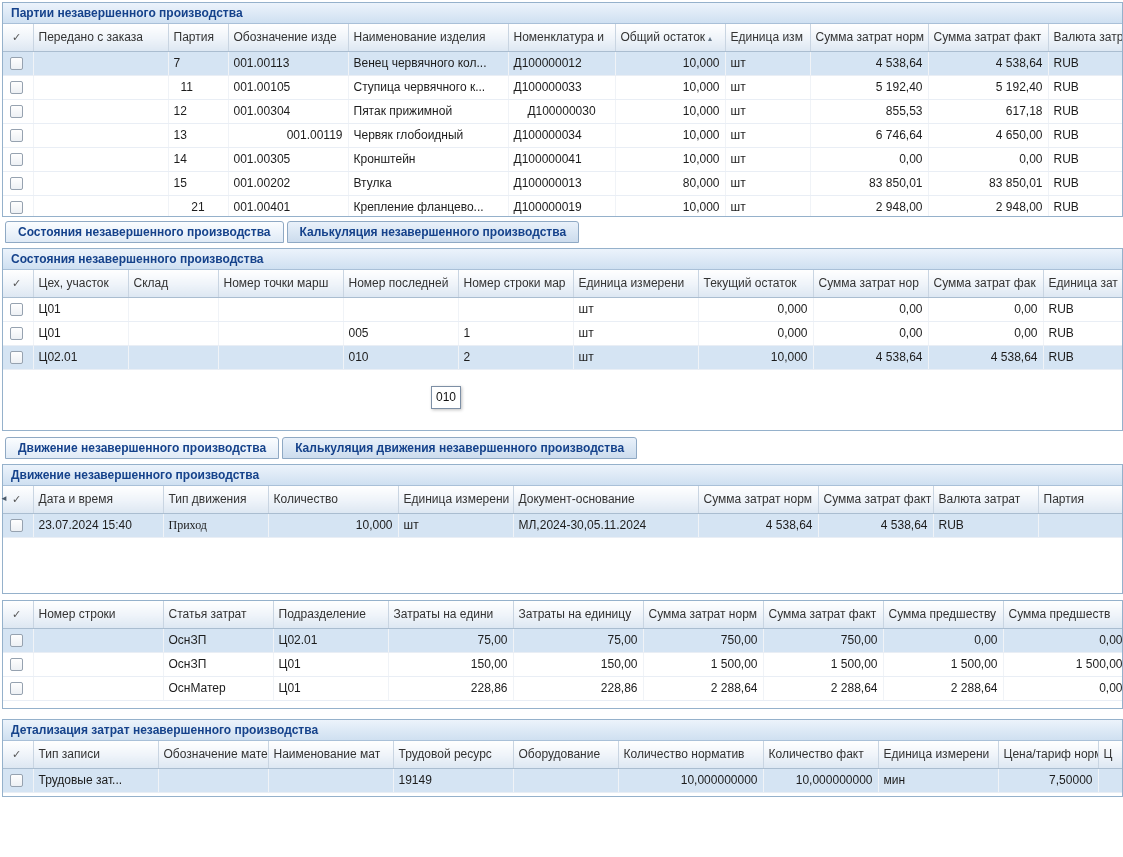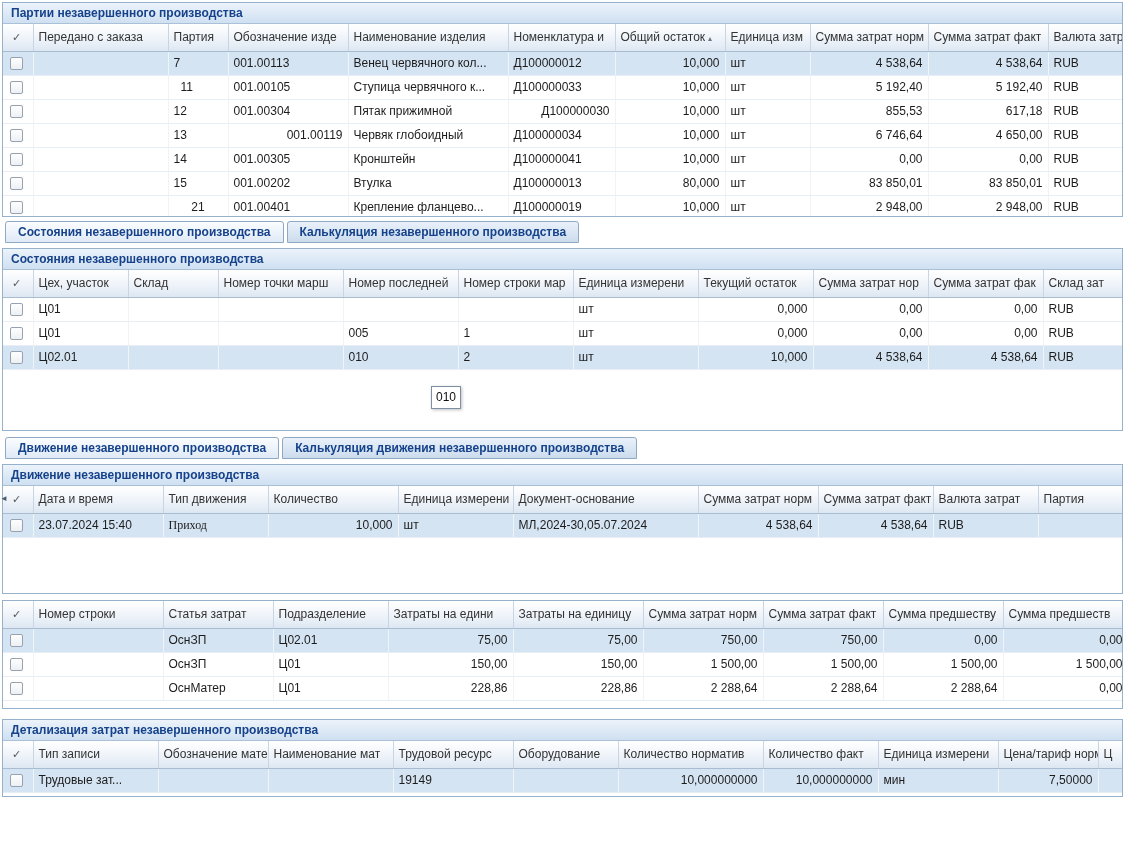--- a/index.html
+++ b/index.html
@@ -165,21 +165,21 @@
               <td style="text-align: right;">5 192,40</td>
               <td style="text-align: right;">5 192,40</td>
               <td style="text-align: left;">RUB</td>
             </tr>
             <tr>
               <td class="cbc"><span class="cb"></span></td>
               <td style="text-align: left;"></td>
               <td style="text-align: left;">12</td>
               <td style="text-align: left;">001.00304</td>
               <td style="text-align: left;">Пятак прижимной</td>
-              <td style="text-align: right;">Д100000030</td>
+              <td style="text-align: center;">Д100000030</td>
               <td style="text-align: right;">10,000</td>
               <td style="text-align: left;">шт</td>
               <td style="text-align: right;">855,53</td>
               <td style="text-align: right;">617,18</td>
               <td style="text-align: left;">RUB</td>
             </tr>
             <tr>
               <td class="cbc"><span class="cb"></span></td>
               <td style="text-align: left;"></td>
               <td style="text-align: left;">13</td>
@@ -264,21 +264,21 @@
               <th class="cbh">✓</th>
               <th><span>Цех, участок</span></th>
               <th><span>Склад</span></th>
               <th><span>Номер точки марш</span></th>
               <th><span>Номер последней</span></th>
               <th><span>Номер строки мар</span></th>
               <th><span>Единица измерени</span></th>
               <th><span>Текущий остаток</span></th>
               <th><span>Сумма затрат нор</span></th>
               <th><span>Сумма затрат фак</span></th>
-              <th><span>Склад зат</span></th>
+              <th><span>Единица зат</span></th>
             </tr>
           </thead>
           <tbody>
             <tr>
               <td class="cbc"><span class="cb"></span></td>
               <td style="text-align: left;">Ц01</td>
               <td style="text-align: left;"></td>
               <td style="text-align: left;"></td>
               <td style="text-align: left;"></td>
               <td style="text-align: left;"></td>
@@ -354,21 +354,21 @@
               <th><span>Партия</span></th>
             </tr>
           </thead>
           <tbody>
             <tr class="selected">
               <td class="cbc"><span class="cb"></span></td>
               <td class="focus" style="text-align: left;">23.07.2024 15:40</td>
               <td style="text-align: left; font-family: Liberation Serif, serif;">Приход</td>
               <td style="text-align: right;">10,000</td>
               <td style="text-align: left;">шт</td>
-              <td style="text-align: left;">МЛ,2024-30,05.07.2024</td>
+              <td style="text-align: left;">МЛ,2024-30,05.11.2024</td>
               <td style="text-align: right;">4 538,64</td>
               <td style="text-align: right;">4 538,64</td>
               <td style="text-align: left;">RUB</td>
               <td style="text-align: left;"></td>
             </tr>
           </tbody>
         </table>
       </div>
   </div>
 

